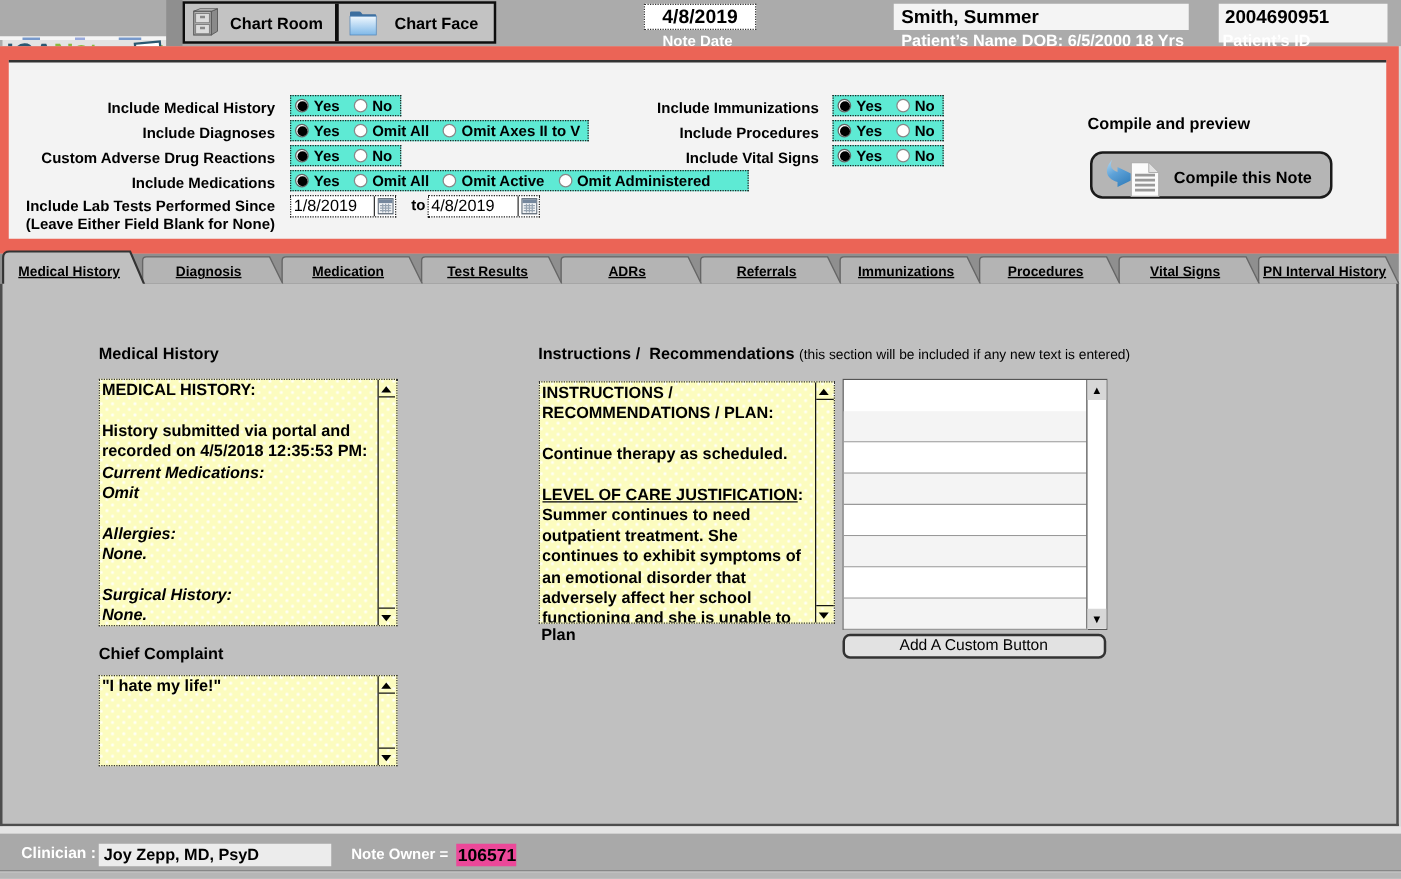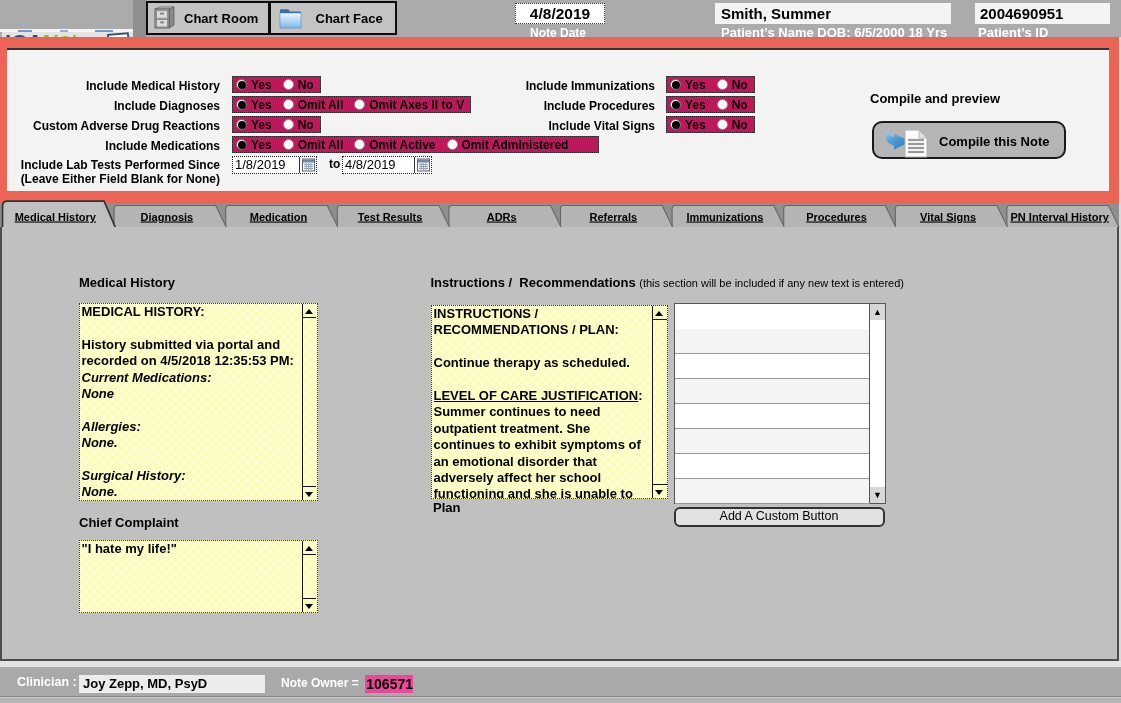--- a/index.html
+++ b/index.html
@@ -13,32 +13,32 @@
 #logotext .grn { color:#8cb83d; }
 #logosub { position:absolute; left:5px; top:23px; font-size:9.3px; color:#7d94a6; font-weight:bold; }
 #sep1 { position:absolute; left:133px; top:0; width:13px; height:37px; background:#8f8f8f; }
 #btnbar { position:absolute; left:146px; top:1px; width:251px; height:34px; background:#c3c3c3; border:2px solid #0d0d0d; display:flex; align-items:stretch; }
 #btnbar .half { display:flex; align-items:center; font-weight:bold; font-size:13px; color:#000; white-space:nowrap; }
 #btnbar .divider { width:3px; background:#0d0d0d; }
 .fieldlbl { position:absolute; color:#fff; font-weight:bold; font-size:12px; white-space:nowrap; }
 .fieldlbl.big { font-size:13px; }
 #notedate { position:absolute; left:515px; top:3px; width:90px; height:21px; background:#fff; border:1px dotted #333; font-weight:bold; font-size:15.5px; text-align:center; line-height:20px; }
 #pname { position:absolute; left:715px; top:3px; width:236px; height:21px; background:#f4f4f4; font-weight:bold; font-size:15px; line-height:21px; padding-left:6px; }
-#pid { position:absolute; left:975px; top:3px; width:135px; height:21px; background:#f4f4f4; font-weight:bold; font-size:15px; line-height:21px; padding-left:5px; }
+#pid { position:absolute; left:975px; top:3px; width:135px; height:31px; background:#f4f4f4; font-weight:bold; font-size:15px; line-height:21px; padding-left:5px; }
 
 
 #redsec { position:absolute; left:0; top:37px; width:1119px; height:166px; background:#eb6456; }
 #rightstrip { position:absolute; left:1118.5px; top:37px; width:2.5px; height:624px; background:#d9d9d9; }
 #panel { position:absolute; left:7px; top:11px; width:1102px; height:143px; background:#f3f3f3; border-top:2px solid #333; }
 #titlebar { position:absolute; left:0; top:0; width:1102px; height:24px; background:#d3d3d3; }
 #titlebar .title { position:absolute; left:10px; top:2px; font-size:19.3px; font-weight:bold; color:#000; letter-spacing:-0.2px; }
 #delnote { position:absolute; right:21px; top:7px; font-size:10px; color:#222; }
 #delx { position:absolute; right:-1px; top:3px; width:17px; height:17px; }
 .row-label { position:absolute; font-weight:bold; font-size:12px; color:#000; text-align:right; white-space:nowrap; }
-.radgrp { position:absolute; background:#be185d; border:1px dotted #222; height:17px; display:flex; align-items:center; padding:0 6px 0 3px; white-space:nowrap; }
+.radgrp { position:absolute; background:#5eead4; border:1px dotted #222; height:17px; display:flex; align-items:center; padding:0 6px 0 3px; white-space:nowrap; }
 .radgrp .itm { display:flex; align-items:center; margin-right:11px; }
 .radgrp .itm:last-child { margin-right:0; }
 .rad { width:11px; height:11px; border-radius:50%; background:#fff; border:1px solid #888; display:inline-block; margin-right:4px; position:relative; flex:none; }
 .rad.sel { border:1px solid #666; }
 .rad.sel::after { content:""; position:absolute; left:0.5px; top:0.5px; width:8px; height:8px; background:#000; border-radius:50%; }
 .radgrp .lab { font-weight:bold; font-size:12px; }
 .datebox { position:absolute; height:18px; background:#fff; border:1px dotted #222; display:flex; align-items:stretch; }
 .dtxt { flex:1; font-size:13px; padding-left:2px; line-height:16px; }
 .dico { flex:none; width:17px; border-left:1px solid #333; display:flex; align-items:center; justify-content:center; }
 #compprev { position:absolute; left:863px; top:41px; font-size:13px; font-weight:bold; }
@@ -322,21 +322,21 @@
       <text x="948.0999999999999" y="20.5" text-anchor="middle" class="tabtext">Vital Signs</text>
       <text x="1059.7" y="20.5" text-anchor="middle" class="tabtext">PN Interval History</text>
     </svg>
 
   <div id="content">
       <div class="seclbl" style="left:77px; top:48px;">Medical History</div>
       <div class="seclbl" style="left:77px; top:288px;">Chief Complaint</div>
       <div class="seclbl" style="left:428.5px; top:48px;">Instructions /&nbsp; Recommendations <span style="font-weight:normal; font-size:11px;">(this section will be included if any new text is entered)</span></div>
       <div class="seclbl" style="left:431px; top:272.5px;">Plan</div>
       <div class="ta" style="left:76.5px;top:76px;width:239px;height:198px;">
-        <div class="txt">MEDICAL HISTORY:<br><br>History submitted via portal and<br>recorded on 4/5/2018 12:35:53 PM:<br><span class="it">Current Medications:</span><br><span class="it">None</span><br><br><span class="it">Allergies:</span><br><span class="it">None.</span><br><br><span class="it">Surgical History:</span><br><span class="it">None.</span></div>
+        <div class="txt">MEDICAL HISTORY:<br><br>History submitted via portal and<br>recorded on 4/5/2018 12:35:53 PM:<br><span class="it">Current Medications:</span><br><span class="it">Omit</span><br><br><span class="it">Allergies:</span><br><span class="it">None.</span><br><br><span class="it">Surgical History:</span><br><span class="it">None.</span></div>
         <div class="sbar">
           <div class="sbtn up">
             <i></i>
           </div>
           <div class="sbtn dn">
             <i></i>
           </div>
         </div>
       </div>
       <div class="ta" style="left:76.5px;top:313px;width:239px;height:73px;">

